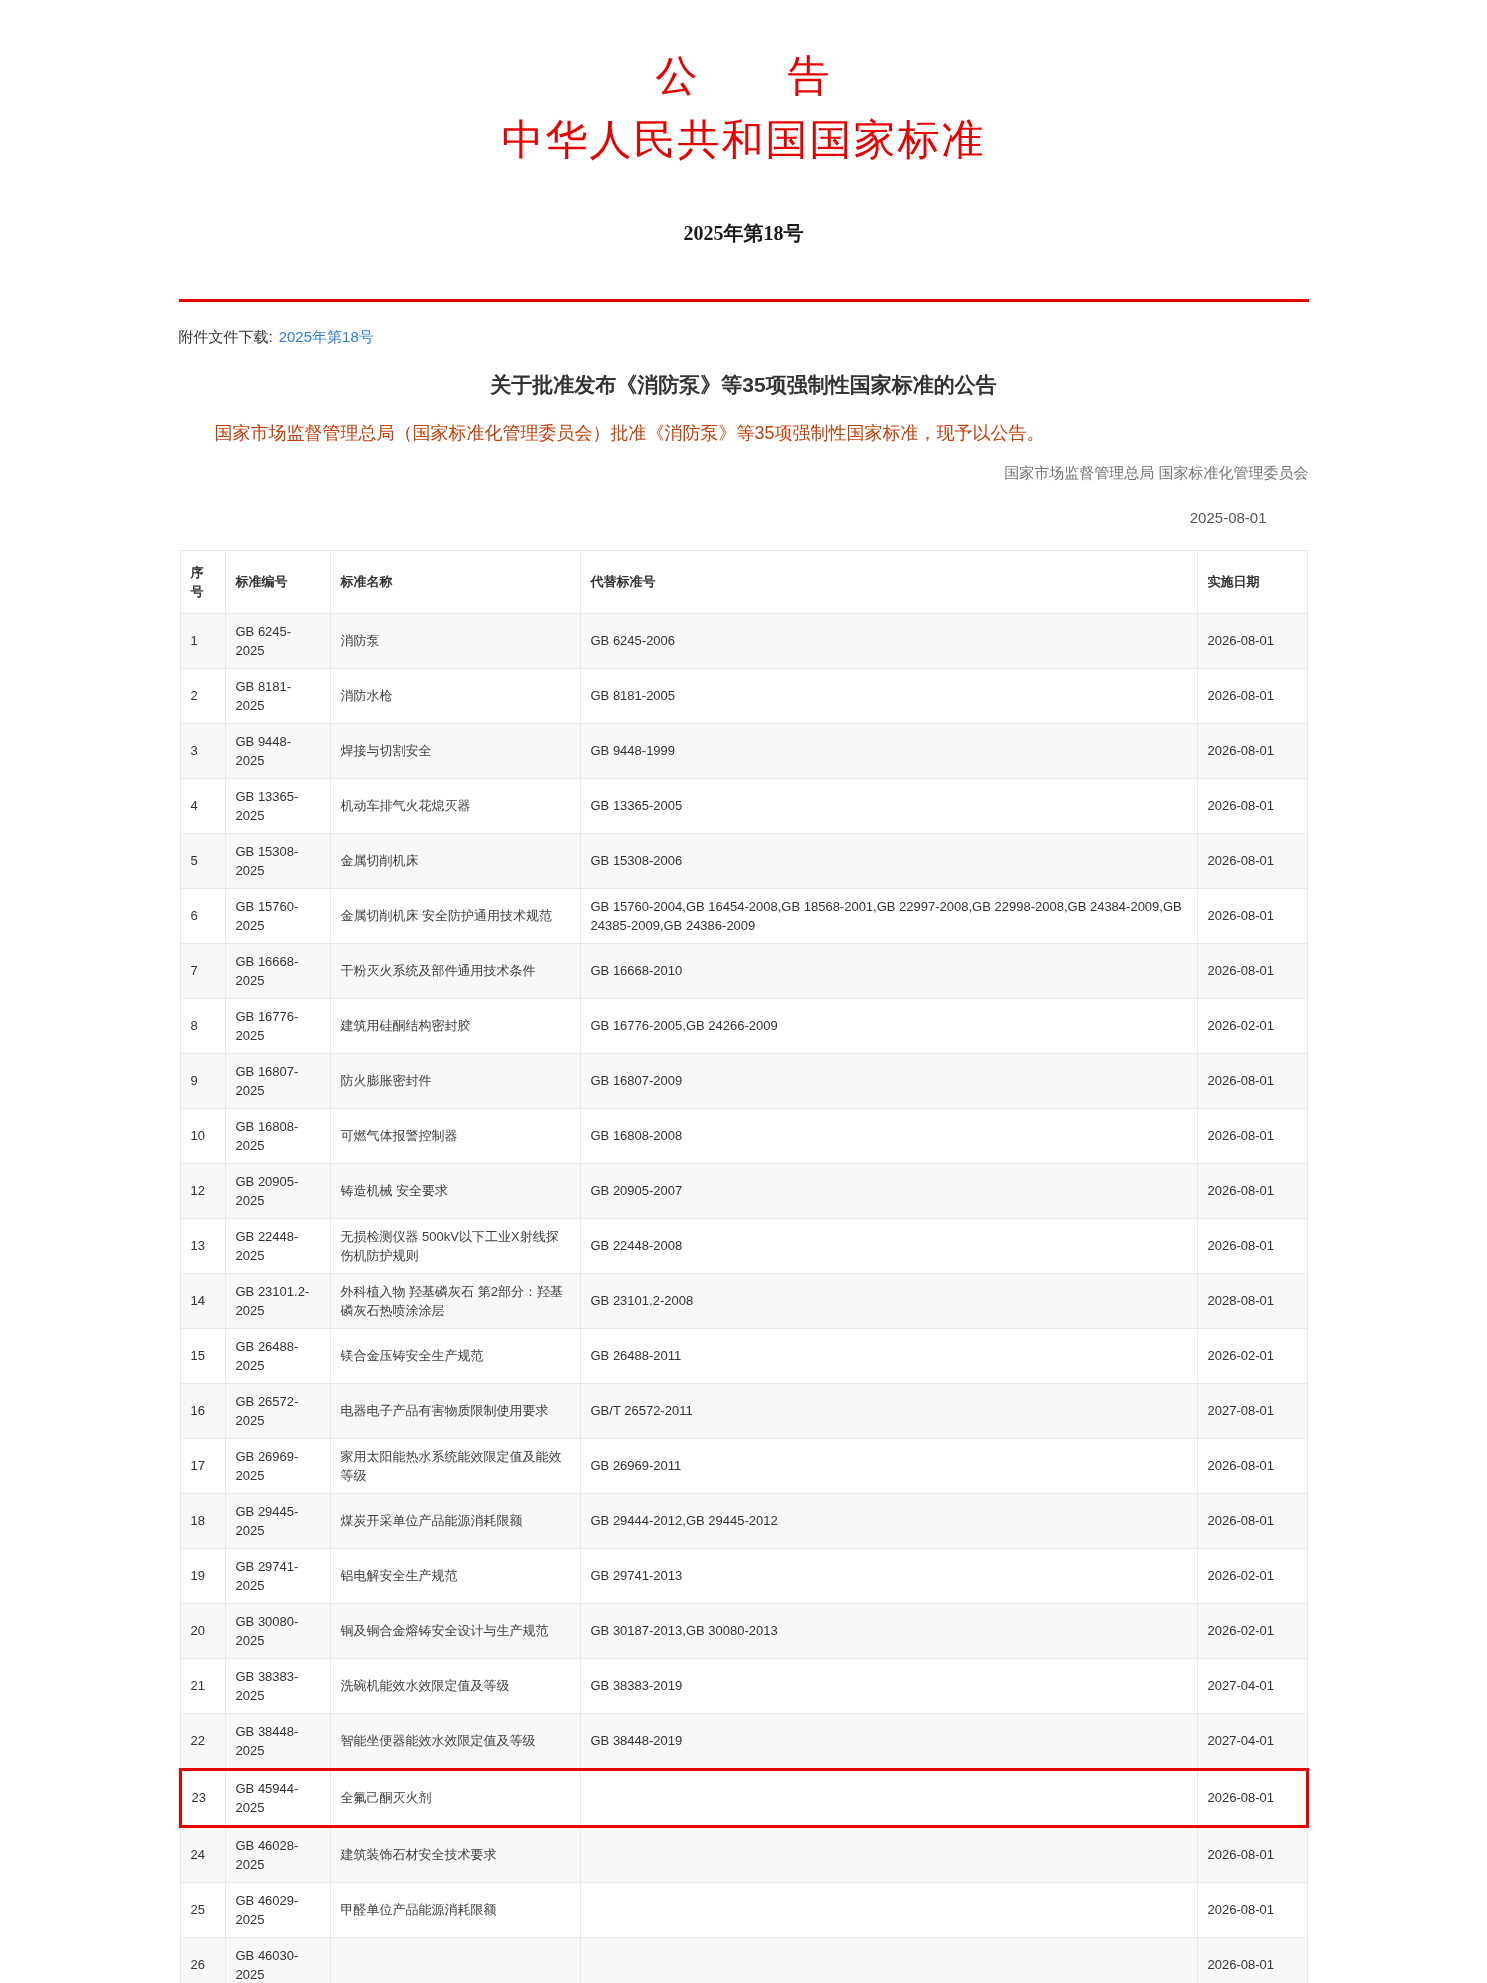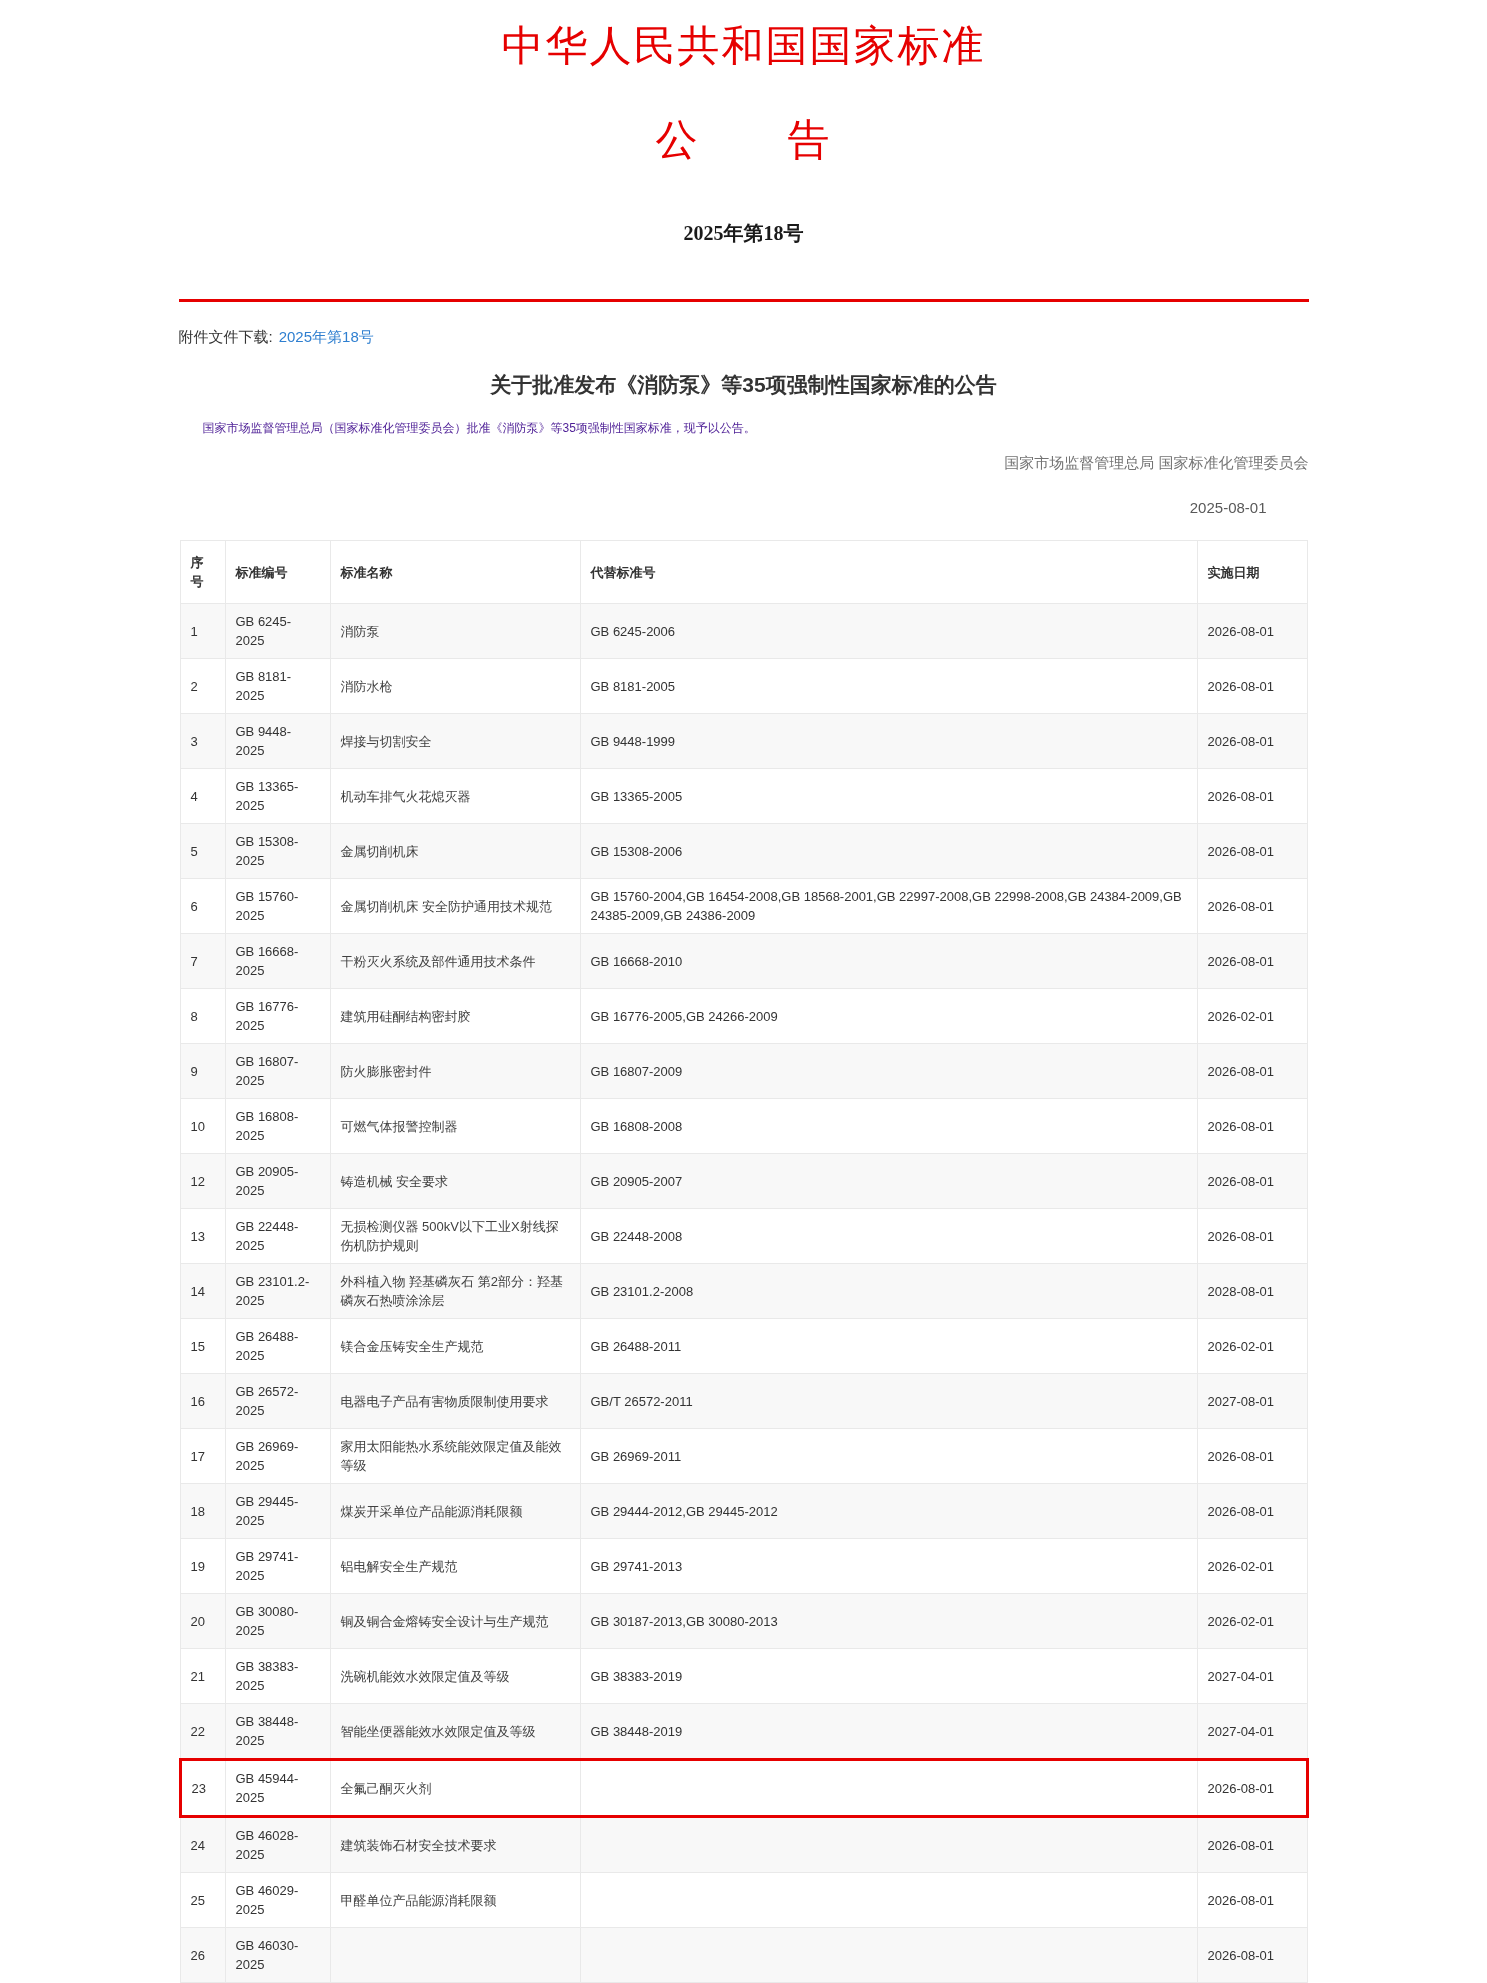--- a/index.html
+++ b/index.html
@@ -38,22 +38,22 @@
   .att-link { color: #2f7fd0; text-decoration: none; cursor: pointer; margin-left: 6px; }
 
   .notice-title {
     text-align: center;
     font-size: 21px;
     font-weight: 700;
     color: #333;
     margin: 24px 0 0 0;
   }
   .notice-body {
-    font-size: 12px;
-    color: #4c1d95;
+    font-size: 18px;
+    color: #c2410c;
     text-indent: 2em;
     line-height: 1.6;
     margin: 20px 0 0 0;
   }
   .issuer { text-align: right; font-size: 15px; color: #737373; margin-top: 16px; }
   .issue-date { text-align: right; font-size: 15px; color: #595959; margin-top: 26px; padding-right: 42px; }
 
   table.standards-table {
     border-collapse: collapse;
     table-layout: fixed;
@@ -81,22 +81,22 @@
   .std-link { color: #404040; text-decoration: none; cursor: pointer; }
   tr.hl-row td { border-top: 3px solid #e60000; border-bottom: 3px solid #e60000; }
   tr.hl-row td:first-child { border-left: 3px solid #e60000; }
   tr.hl-row td:last-child  { border-right: 3px solid #e60000; }
 </style>
 </head>
 <body>
 
 <div class="page">
 
+  <h1 class="main-title gonggao">公　　告</h1>
   <h1 class="main-title">中华人民共和国国家标准</h1>
-  <h1 class="main-title gonggao">公　　告</h1>
 
   <div class="issue-no">2025年第18号</div>
 
   <div class="red-rule"></div>
 
   <div class="attachment-row">
     <span>附件文件下载:</span><a class="att-link">2025年第18号</a>
   </div>
 
   <h2 class="notice-title">关于批准发布《消防泵》等35项强制性国家标准的公告</h2>

